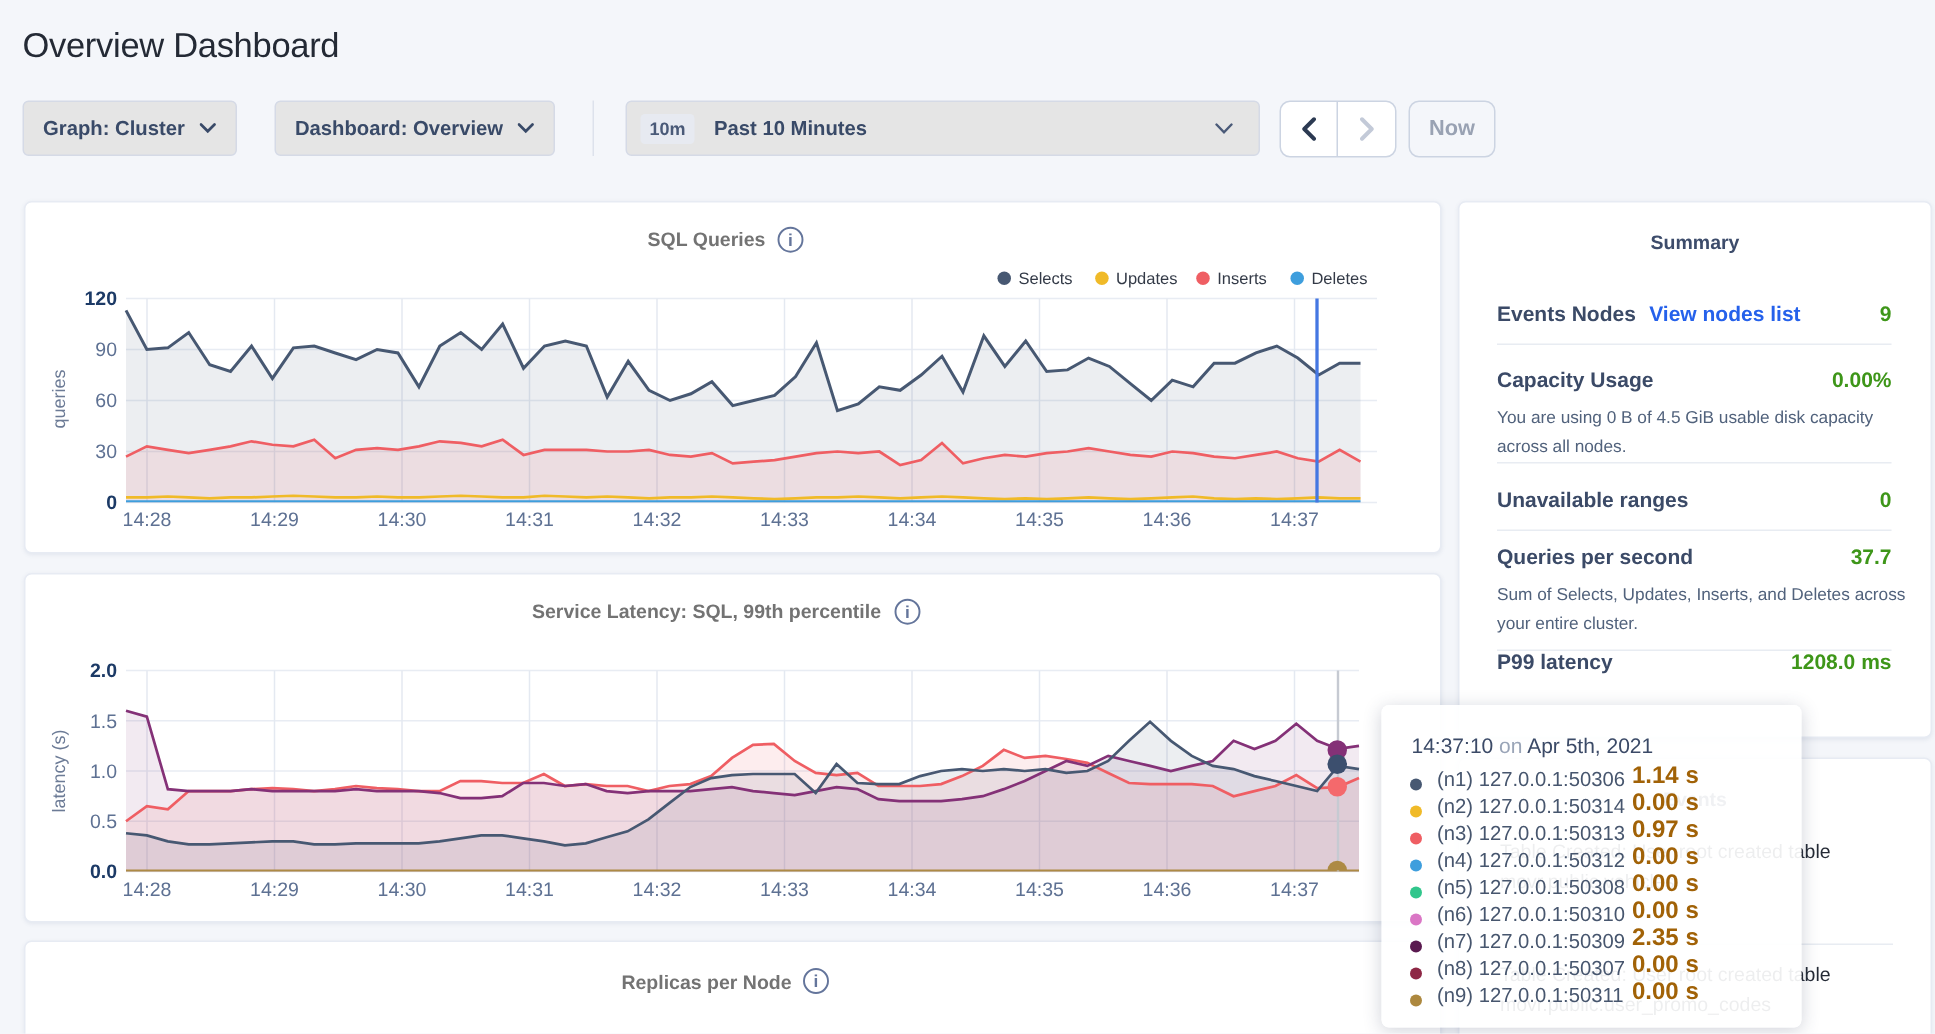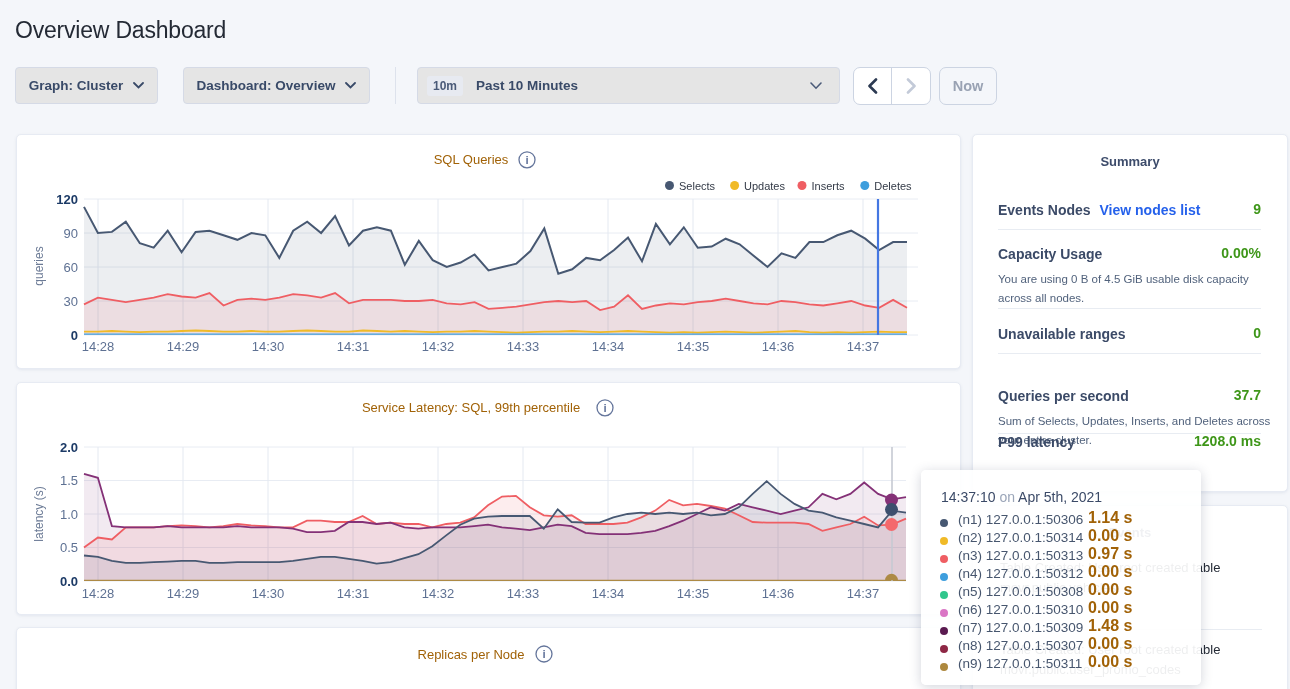--- a/index.html
+++ b/index.html
@@ -12,21 +12,21 @@
          color:#394a68; font-weight:700; font-size:13.5px; display:flex; align-items:center; justify-content:center; }
   .chev { margin-left:10px; }
   .sep { position:absolute; left:395px; top:67px; width:1px; height:37px; background:#dde2ec; }
   .badge10m { background:#e7eaf1; border-radius:3px; color:#4a5a78; font-size:12px; font-weight:700;
               padding:3px 6px; margin-right:13px; }
   .navbtns { position:absolute; left:853px; top:67px; width:78px; height:38px; background:#fff;
              border:1px solid #ccd4e2; border-radius:7px; display:flex; }
   .navbtns div { width:39px; display:flex; align-items:center; justify-content:center; }
   .nowbtn { position:absolute; left:939px; top:67px; width:58px; height:38px; border:1px solid #ccd4e2;
             border-radius:7px; color:#99a2b3; font-weight:700; font-size:14.5px; display:flex; align-items:center; justify-content:center; }
-  .ctitle { position:absolute; left:0; width:908px; text-align:center; font-size:13px; font-weight:400; color:#a16207; }
+  .ctitle { position:absolute; left:0; width:908px; text-align:center; font-size:13px; font-weight:700; color:#737373; }
   svg text { font-family:"Liberation Sans", sans-serif; }
   .tick { font-size:13px; fill:#5e7193; }
   .tickb { font-size:13px; font-weight:700; fill:#1c3a66; }
   .axname { font-size:12px; fill:#6c7b96; }
   .legtxt { font-size:11px; fill:#333a47; }
   
   .sum-title { position:absolute; width:100%; text-align:center; top:19px; font-size:13px; font-weight:700; color:#3d4c6b; }
   .srow { position:absolute; left:25px; right:26px; }
   .slabel { font-size:14px; font-weight:700; color:#3b4a67; }
   .slink { font-size:14px; font-weight:700; color:#2561eb; }
@@ -214,21 +214,21 @@
 <div class="card" style="left:972px; top:134px; width:316px; height:358px;">
   <div class="sum-title">Summary</div>
   <div class="srow" style="top:66px;"><span class="slabel">Events Nodes</span>&nbsp;&nbsp;<span class="slink">View nodes list</span><span class="sval">9</span></div>
   <div class="sdiv" style="top:94px;"></div>
   <div class="srow" style="top:110px;"><span class="slabel">Capacity Usage</span><span class="sval">0.00%</span>
     <div class="ssub">You are using 0 B of 4.5 GiB usable disk capacity<br>across all nodes.</div>
   </div>
   <div class="sdiv" style="top:173px;"></div>
   <div class="srow" style="top:190px;"><span class="slabel">Unavailable ranges</span><span class="sval">0</span></div>
   <div class="sdiv" style="top:218px;"></div>
-  <div class="srow" style="top:252px;"><span class="slabel">Queries per second</span><span class="sval">37.7</span>
+  <div class="srow" style="top:228px;"><span class="slabel">Queries per second</span><span class="sval">37.7</span>
     <div class="ssub">Sum of Selects, Updates, Inserts, and Deletes across<br>your entire cluster.</div>
   </div>
   <div class="sdiv" style="top:298px;"></div>
   <div class="srow" style="top:298px;"><span class="slabel">P99 latency</span><span class="sval">1208.0 ms</span></div>
 </div>
 
 <div class="card" style="left:972px; top:505px; width:316px; height:330px;">
   <div class="sum-title">Events</div>
   <div class="evt" style="top:52px;">Table Created: User root created table movr.public.vehicles</div>
   <div class="sdiv" style="top:123px; left:17px; right:25px;"></div>
@@ -236,16 +236,16 @@
 </div>
 
 <div class="tip">
   <div class="tiphead">14:37:10 <span class="on">on</span> Apr 5th, 2021</div>
   <div class="tiprow" style="top:39px;"><span class="tipdot" style="background:#475872"></span>(n1) 127.0.0.1:50306<span class="tipval">1.14 s</span></div>
   <div class="tiprow" style="top:57px;"><span class="tipdot" style="background:#f0ba28"></span>(n2) 127.0.0.1:50314<span class="tipval">0.00 s</span></div>
   <div class="tiprow" style="top:75px;"><span class="tipdot" style="background:#ef5e63"></span>(n3) 127.0.0.1:50313<span class="tipval">0.97 s</span></div>
   <div class="tiprow" style="top:93px;"><span class="tipdot" style="background:#3e9edd"></span>(n4) 127.0.0.1:50312<span class="tipval">0.00 s</span></div>
   <div class="tiprow" style="top:111px;"><span class="tipdot" style="background:#31c68c"></span>(n5) 127.0.0.1:50308<span class="tipval">0.00 s</span></div>
   <div class="tiprow" style="top:129px;"><span class="tipdot" style="background:#da76c5"></span>(n6) 127.0.0.1:50310<span class="tipval">0.00 s</span></div>
-  <div class="tiprow" style="top:147px;"><span class="tipdot" style="background:#5a1a50"></span>(n7) 127.0.0.1:50309<span class="tipval">1.48 s</span></div>
+  <div class="tiprow" style="top:147px;"><span class="tipdot" style="background:#5a1a50"></span>(n7) 127.0.0.1:50309<span class="tipval">2.35 s</span></div>
   <div class="tiprow" style="top:165px;"><span class="tipdot" style="background:#8e2745"></span>(n8) 127.0.0.1:50307<span class="tipval">0.00 s</span></div>
   <div class="tiprow" style="top:183px;"><span class="tipdot" style="background:#ad883e"></span>(n9) 127.0.0.1:50311<span class="tipval">0.00 s</span></div>
 </div>
 
 </body></html>

